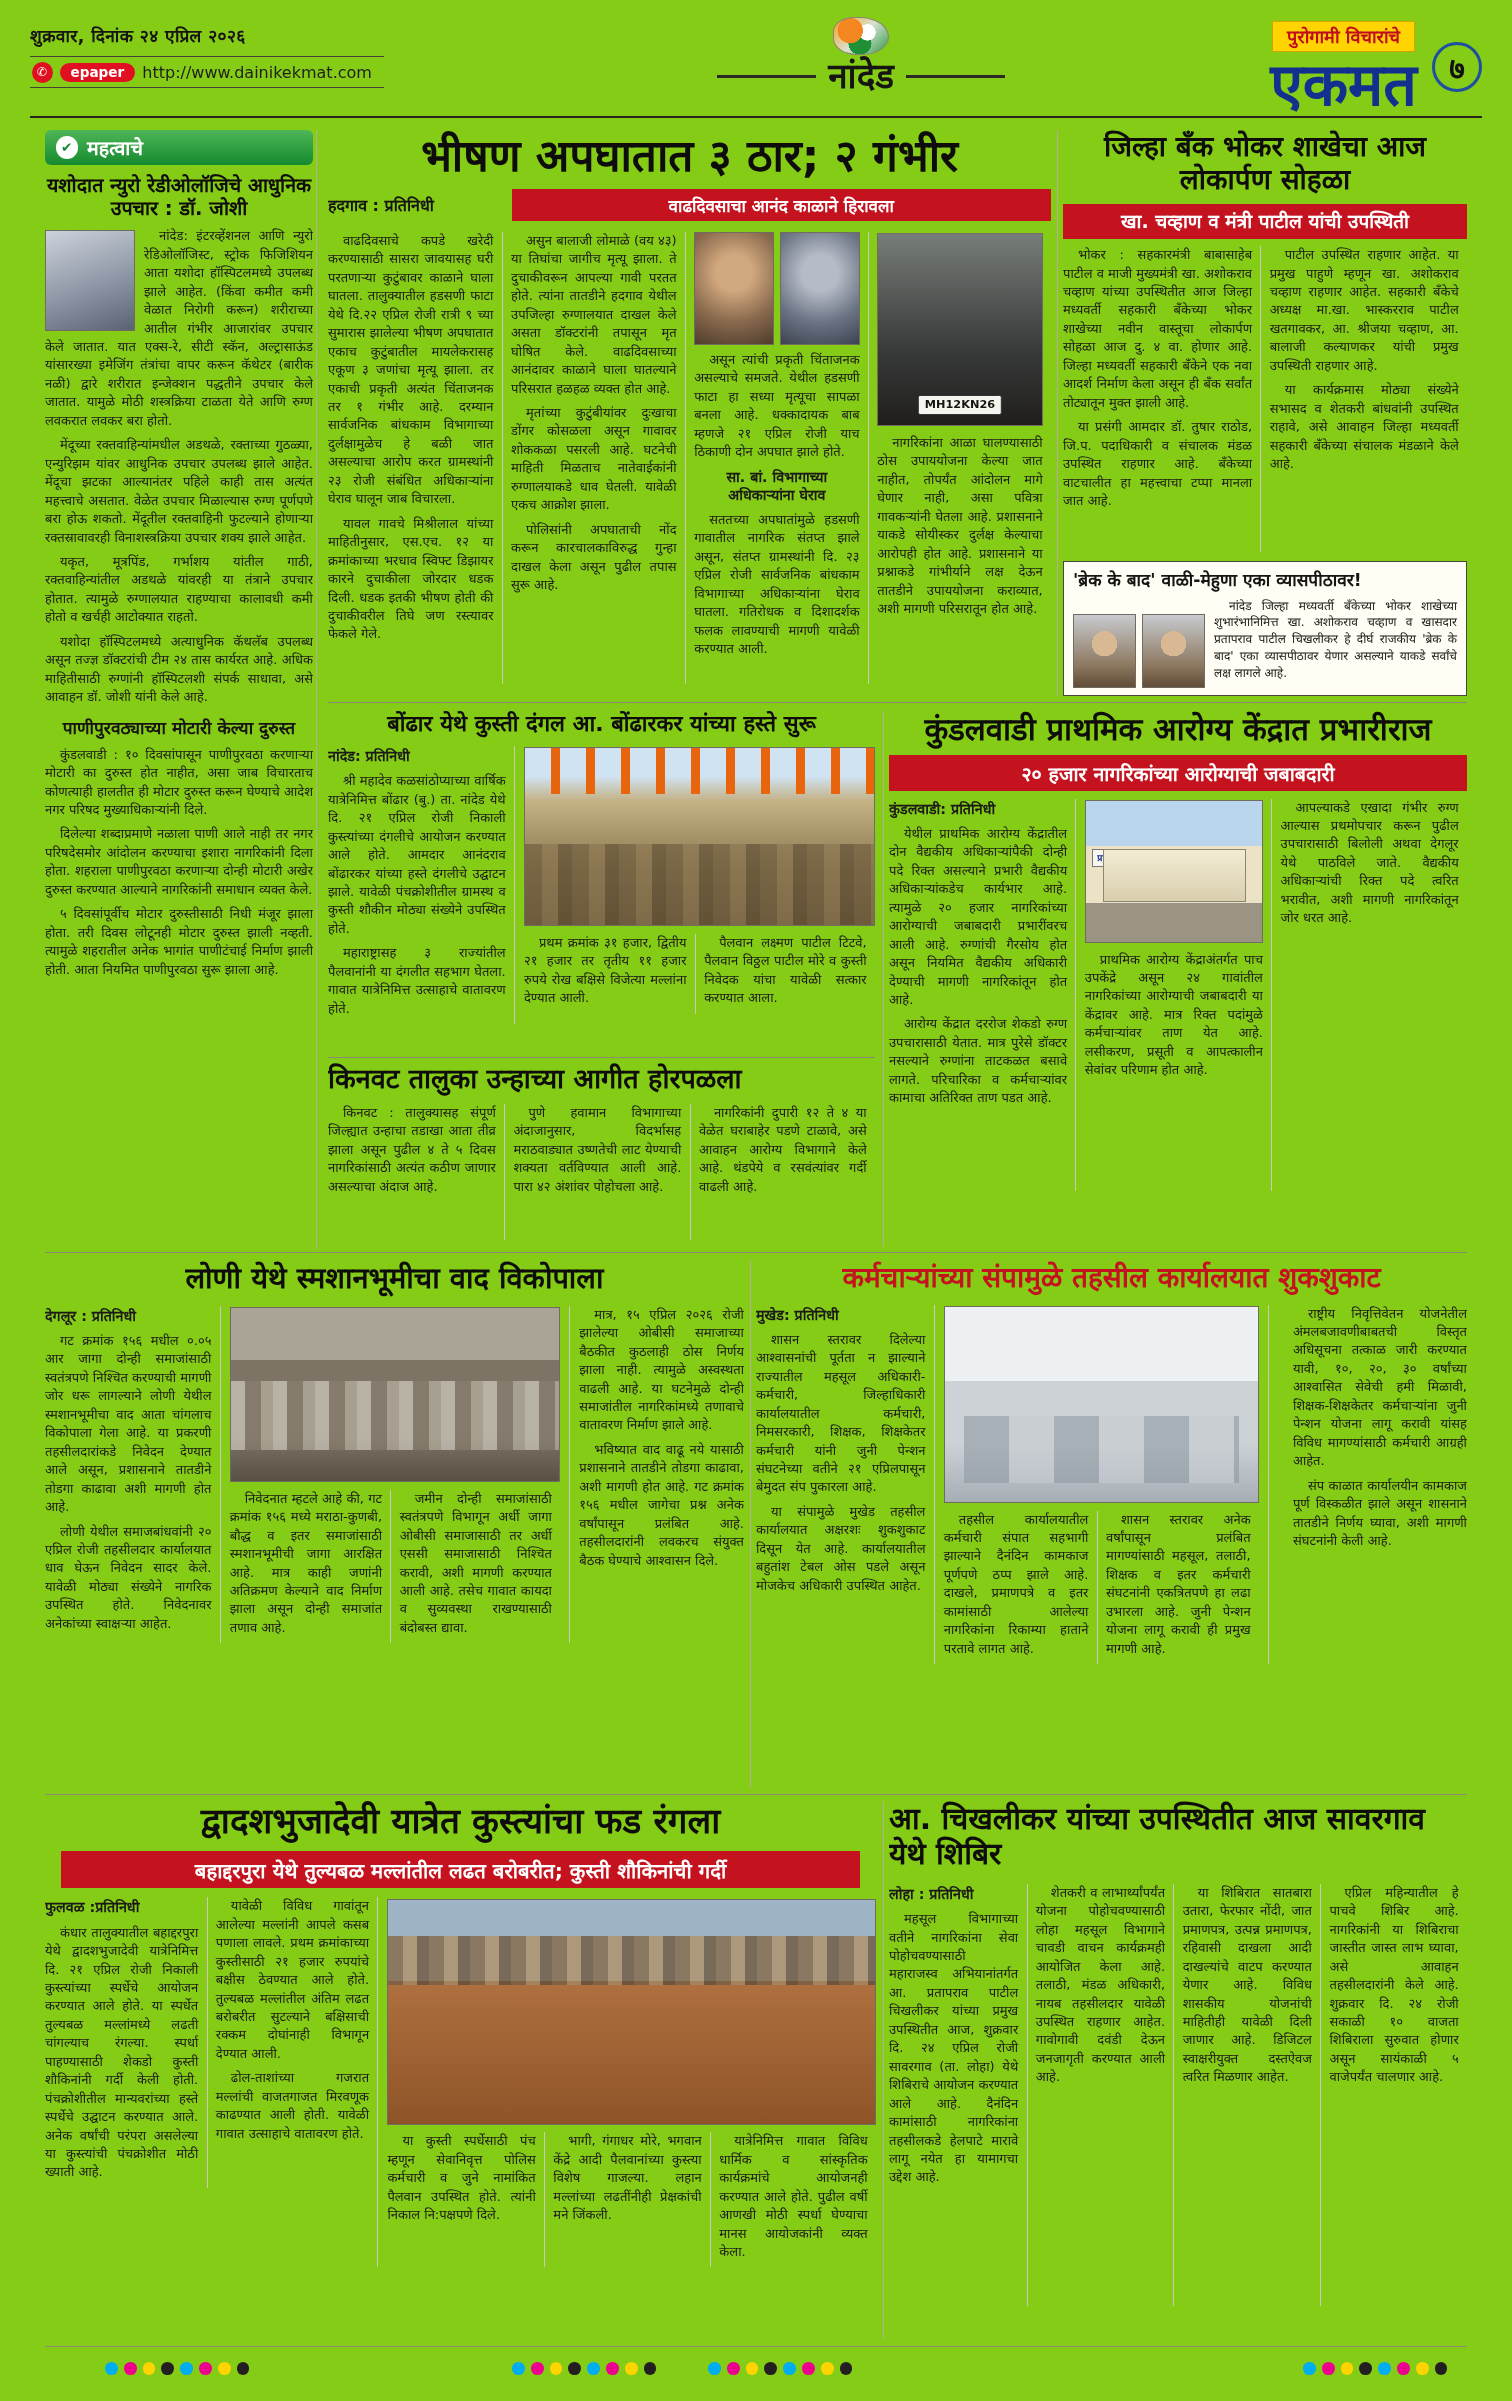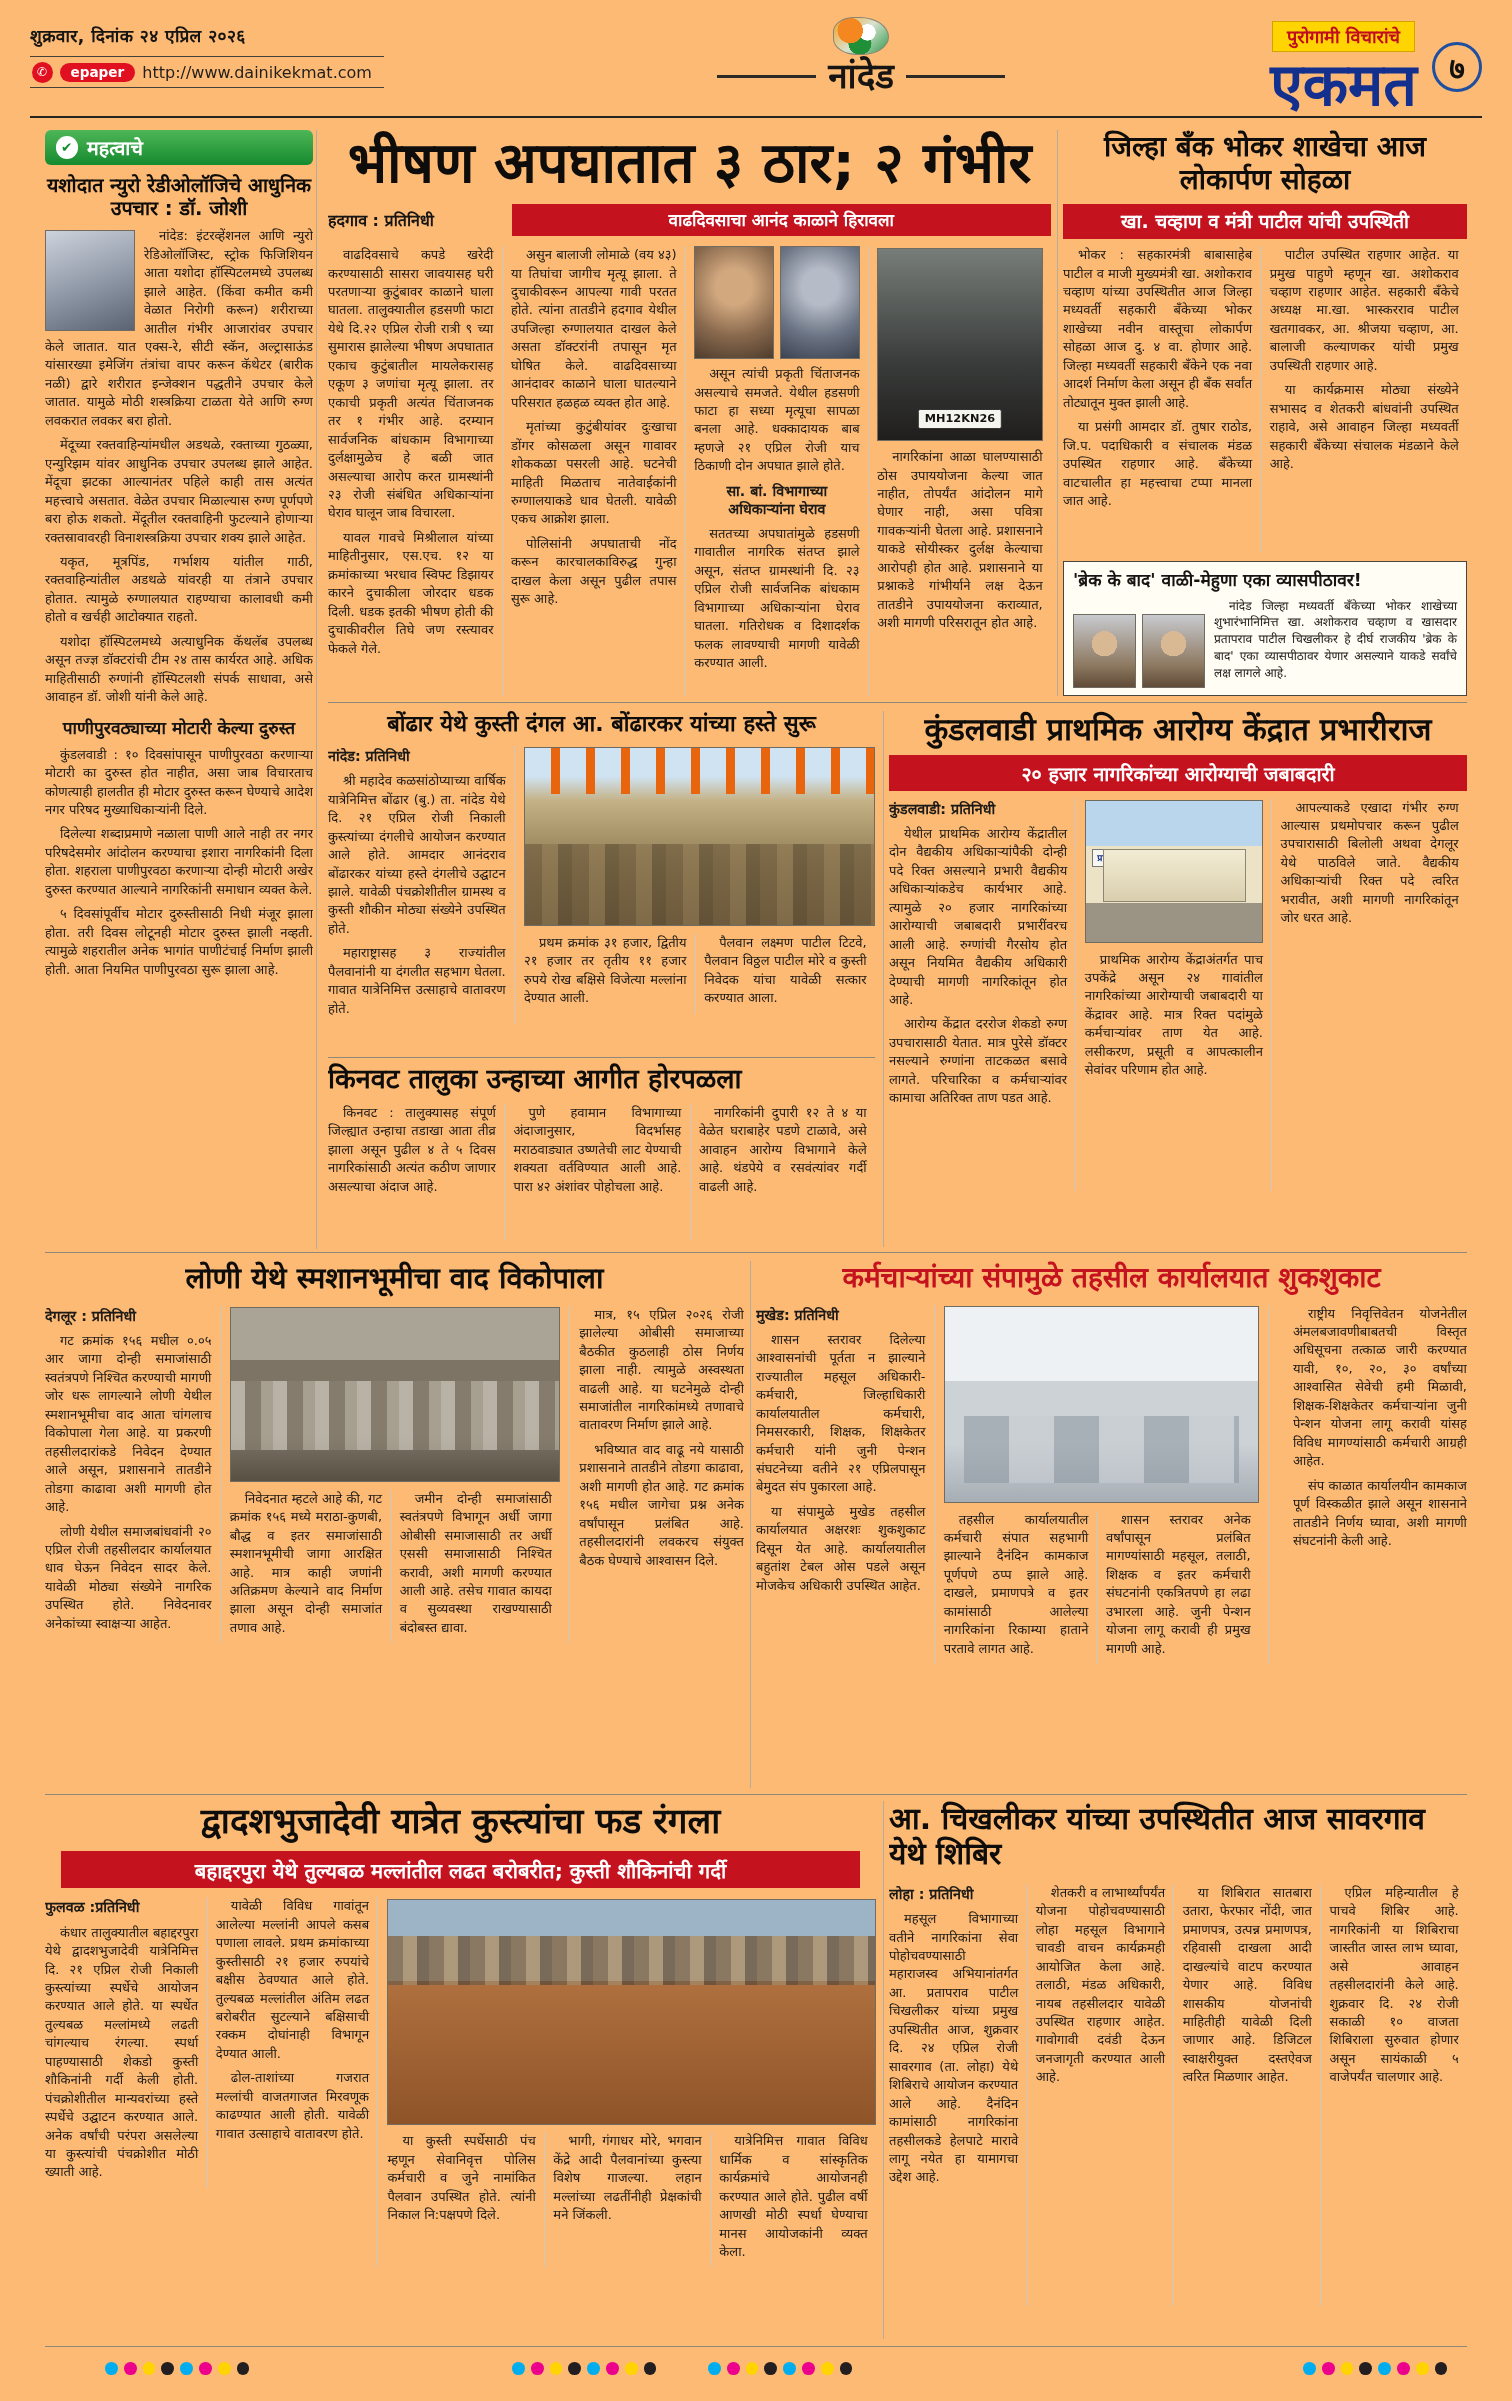--- a/index.html
+++ b/index.html
@@ -1,18 +1,18 @@
 <!DOCTYPE html>
 <html style="font-size:12px"><head>
 <meta charset="utf-8">
 <style>
   *{box-sizing:border-box;margin:0;padding:0}
   html,body{margin:0;padding:0}
   body{width:1512px;height:2401px;background:#e9e6dc;font-family:"DejaVu Sans",sans-serif;color:#171513}
-  .page{position:relative;width:1512px;height:2401px;background:#fdba74;overflow:hidden}
+  .page{position:relative;width:1512px;height:2401px;background:#84cc16;overflow:hidden}
 
   
   .masthead{position:absolute;left:30px;top:13.6px;width:1452px;height:99px;display:flex;justify-content:space-between;align-items:flex-start}
   .mast-left{padding-top:10.5px;width:422px}
   .date{font-size:17.3px;font-weight:bold;letter-spacing:0.4px}
   .epaper-row{margin-top:9px;display:flex;align-items:center;gap:7.5px;border-top:0.8px solid #44403a;border-bottom:0.8px solid #44403a;padding:4.5px 1.5px;width:354px}
   .ep-ic{width:21px;height:21px;border-radius:50%;background:#e01020;color:#fff;display:flex;align-items:center;justify-content:center;font-size:12px}
   .ep-pill{background:#e01020;color:#fff;font-weight:bold;font-size:13.6px;padding:1.5px 10.5px;border-radius:10.5px}
   .ep-url{font-size:16px;color:#211f1c}
   .mast-center{display:flex;flex-direction:column;align-items:center;gap:4.5px;padding-top:3px}
@@ -138,21 +138,21 @@
     <div class="flow">
       <div>
           <p>कुंडलवाडी : १० दिवसांपासून पाणीपुरवठा करणाऱ्या मोटारी का दुरुस्त होत नाहीत, असा जाब विचारताच कोणत्याही हालतीत ही मोटार दुरुस्त करून घेण्याचे आदेश नगर परिषद मुख्याधिकाऱ्यांनी दिले.</p>
           <p>दिलेल्या शब्दाप्रमाणे नळाला पाणी आले नाही तर नगर परिषदेसमोर आंदोलन करण्याचा इशारा नागरिकांनी दिला होता. शहराला पाणीपुरवठा करणाऱ्या दोन्ही मोटारी अखेर दुरुस्त करण्यात आल्याने नागरिकांनी समाधान व्यक्त केले.</p>
           <p>५ दिवसांपूर्वीच मोटार दुरुस्तीसाठी निधी मंजूर झाला होता. तरी दिवस लोटूनही मोटार दुरुस्त झाली नव्हती. त्यामुळे शहरातील अनेक भागांत पाणीटंचाई निर्माण झाली होती. आता नियमित पाणीपुरवठा सुरू झाला आहे.</p>
         </div>
     </div>
   </section>
 
   <section class="art" style="left:328px;top:130px;width:723px;height:566px">
-    <div class="headline" style="font-size:56px;text-align:center">भीषण अपघातात ३ ठार; २ गंभीर</div>
+    <div class="headline" style="font-size:44px;text-align:center">भीषण अपघातात ३ ठार; २ गंभीर</div>
     <div style="display:flex;gap:10.5px;align-items:stretch;margin:7.5px 0 10.5px">
       <div style="width:173px;display:flex;align-items:center;font-weight:bold;font-size:16px">हदगाव : प्रतिनिधी</div>
       <div class="kicker" style="flex:1;font-size:17px">वाढदिवसाचा आनंद काळाने हिरावला</div>
     </div>
     <div class="cols flow" style="height:452px">
       <div class="col">
         <div>
             <p>वाढदिवसाचे कपडे खरेदी करण्यासाठी सासरा जावयासह घरी परतणाऱ्या कुटुंबावर काळाने घाला घातला. तालुक्यातील हडसणी फाटा येथे दि.२२ एप्रिल रोजी रात्री ९ च्या सुमारास झालेल्या भीषण अपघातात एकाच कुटुंबातील मायलेकरासह एकूण ३ जणांचा मृत्यू झाला. तर एकाची प्रकृती अत्यंत चिंताजनक तर १ गंभीर आहे. दरम्यान सार्वजनिक बांधकाम विभागाच्या दुर्लक्षामुळेच हे बळी जात असल्याचा आरोप करत ग्रामस्थांनी २३ रोजी संबंधित अधिकाऱ्यांना घेराव घालून जाब विचारला.</p>
             <p>यावल गावचे मिश्रीलाल यांच्या माहितीनुसार, एस.एच. १२ या क्रमांकाच्या भरधाव स्विफ्ट डिझायर कारने दुचाकीला जोरदार धडक दिली. धडक इतकी भीषण होती की दुचाकीवरील तिघे जण रस्त्यावर फेकले गेले.</p>
           </div>

